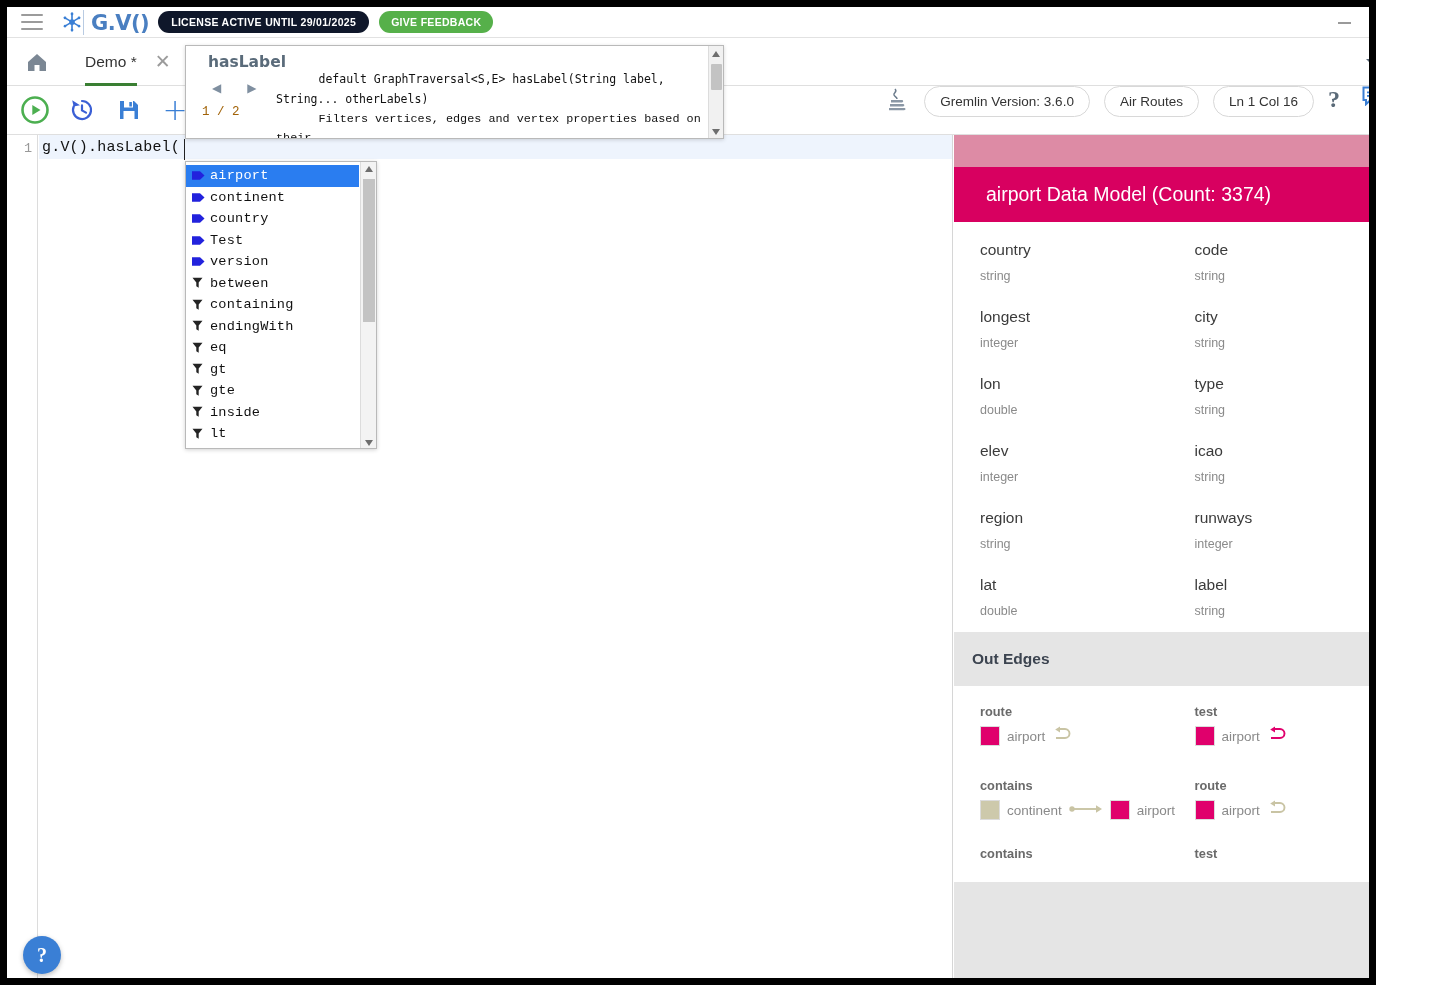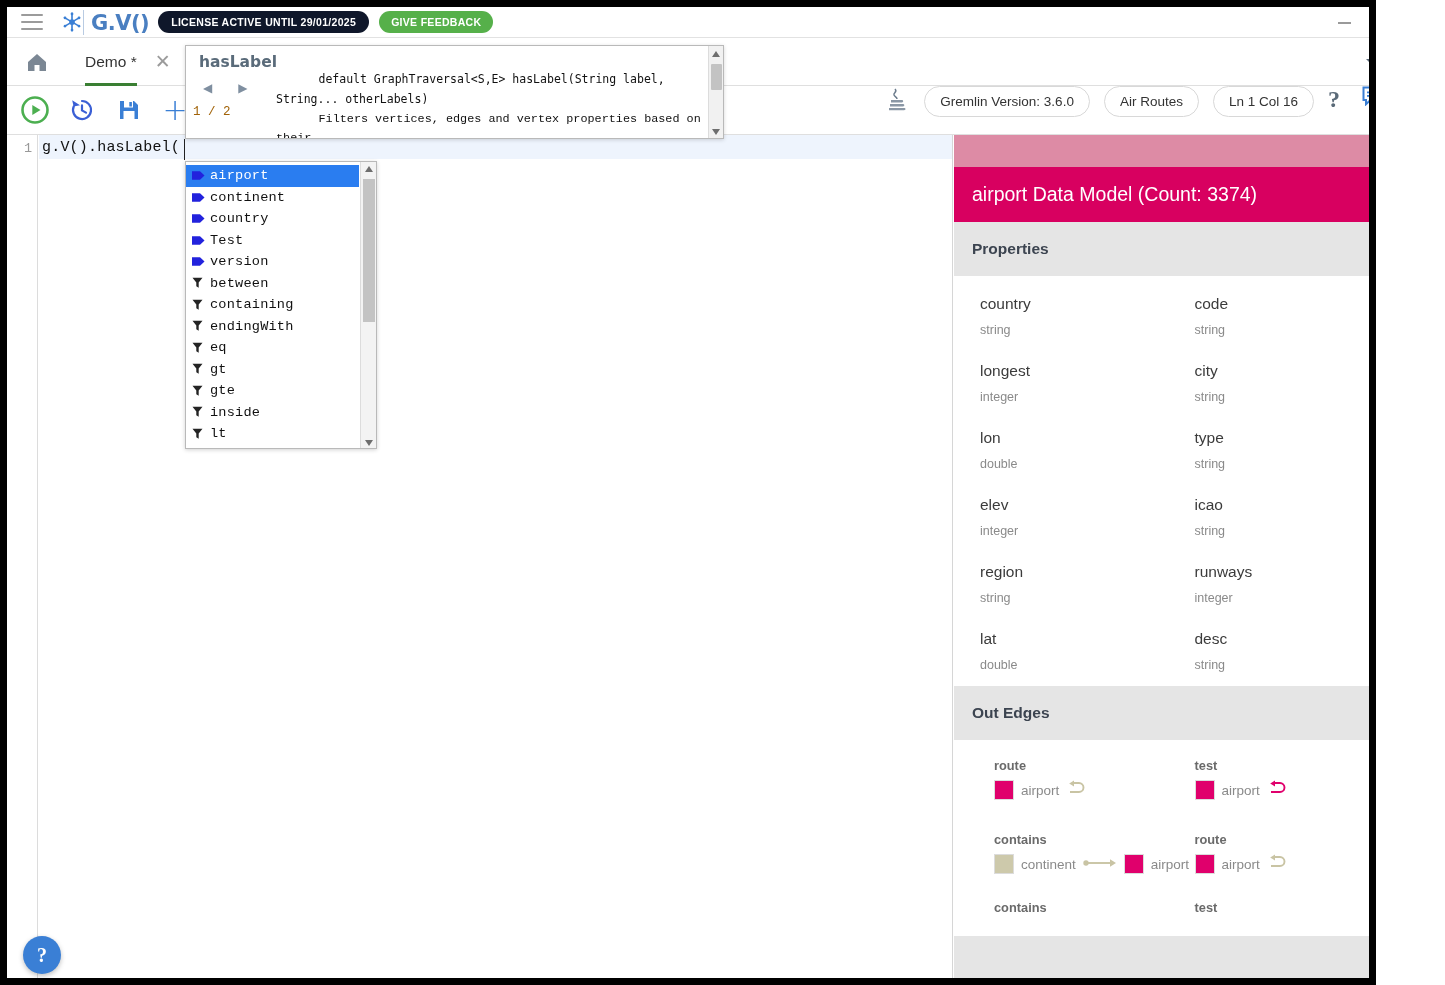--- a/index.html
+++ b/index.html
@@ -163,21 +163,21 @@
   }
 
   
   .doctip {
     position: absolute; left: 178px; top: 38px;
     width: 539px; height: 94px;
     background: #fff; border: 1px solid #b9b9b9;
     box-shadow: 0 1px 4px rgba(0,0,0,.16);
     overflow: hidden; z-index: 40;
   }
-  .doctip-left { position:absolute; left:3px; top:0; width: 88px; height:100%; }
+  .doctip-left { position:absolute; left:12px; top:0; width: 88px; height:100%; }
   .doctip-name {
     position:absolute; left: 10px; top: 7px;
     font-size: 15.5px; color: #5a6b7a; font-weight: 600;
     font-family: "DejaVu Sans", sans-serif;
   }
   .doctip-nav { position:absolute; left: 14px; top: 36px; display:flex; gap: 26px; }
   .nav-arrow { color:#7f8fa0; font-size: 12px; cursor:pointer; line-height:1;
      font-family:"DejaVu Sans", sans-serif;}
   .doctip-count {
     position:absolute; left: 4px; top: 59px;
@@ -243,38 +243,38 @@
   .rp-topbar {
     position: relative; height: 32px; background: #dd8ba5;
     display:flex; align-items:center; justify-content:flex-end;
   }
   .rp-close {
     color: #f2665e; font-size: 21px; line-height:1; margin-right: 12px; cursor:pointer;
     font-family: "DejaVu Sans", sans-serif; font-weight: 300;
   }
   .rp-title {
     background: #d80060; color: #fff;
-    padding: 16px 18px; font-size: 19.5px; font-weight: 400;
+    padding: 16px 32px; font-size: 19.5px; font-weight: 400;
     font-family: "Liberation Sans", sans-serif;
   }
   .rp-section {
     background: #e5e5e5; height: 54px; display:flex; align-items:center;
     justify-content: space-between; padding: 0 18px; cursor: pointer;
   }
   .rp-section-title { font-size: 15.5px; font-weight: 700; color: #3c4450; }
   .chev-up {
     width: 12px; height: 12px; border-left: 2px solid #6d6d6d; border-top: 2px solid #6d6d6d;
     transform: rotate(45deg); margin-top: 5px;
   }
   .rp-body { background: #fff; padding: 18px 0 14px 0; }
   .prop-grid { display: grid; grid-template-columns: 1fr 1fr; row-gap: 24px; padding: 0 26px; }
   .prop-name { font-size: 15.5px; color: #3b3b3b; line-height: 19px; }
   .prop-type { font-size: 12.5px; color: #8a8a8a; margin-top: 10px; }
 
-  .edge-grid { display: grid; grid-template-columns: 1fr 1fr; row-gap: 26px; padding: 0 40px; }
+  .edge-grid { display: grid; grid-template-columns: 1fr 1fr; row-gap: 26px; padding: 0 26px; }
   .edge-label { font-size: 12.8px; color: #6a6a6a; font-weight: 700; margin-bottom: 7px; }
   .edge-row { display: flex; align-items: center; gap: 7px; }
   .swatch { width: 20px; height: 20px; border: 1px solid #dcdcdc; }
   .edge-node { font-size: 13.5px; color: #8a8a8a; }
 
   .rp-scroll {
     position: absolute; right: 0; top: 0; width: 17px; height: 857px;
     background: #f1f1f1;
   }
   .rp-sb-up {
@@ -575,24 +575,20 @@
 
   <div class="rpanel">
     <div class="rp-inner">
 
       <div class="rp-topbar">
         <span class="rp-close">✕</span>
       </div>
 
       <div class="rp-title">airport Data Model (Count: 3374)</div>
 
-      <div class="rp-section">
-        <span class="rp-section-title">Properties</span>
-        <span class="chev-up"></span>
-      </div>
       <div class="rp-body">
         <div class="prop-grid" id="prop-grid">
             <div>
               <div class="prop-name">country</div>
               <div class="prop-type">string</div>
             </div>
             <div>
               <div class="prop-name">code</div>
               <div class="prop-type">string</div>
             </div>
@@ -626,21 +622,21 @@
             </div>
             <div>
               <div class="prop-name">runways</div>
               <div class="prop-type">integer</div>
             </div>
             <div>
               <div class="prop-name">lat</div>
               <div class="prop-type">double</div>
             </div>
             <div>
-              <div class="prop-name">desc</div>
+              <div class="prop-name">label</div>
               <div class="prop-type">string</div>
             </div>
           </div>
       </div>
 
       <div class="rp-section">
         <span class="rp-section-title">Out Edges</span>
         <span class="chev-up"></span>
       </div>
       <div class="rp-body">

